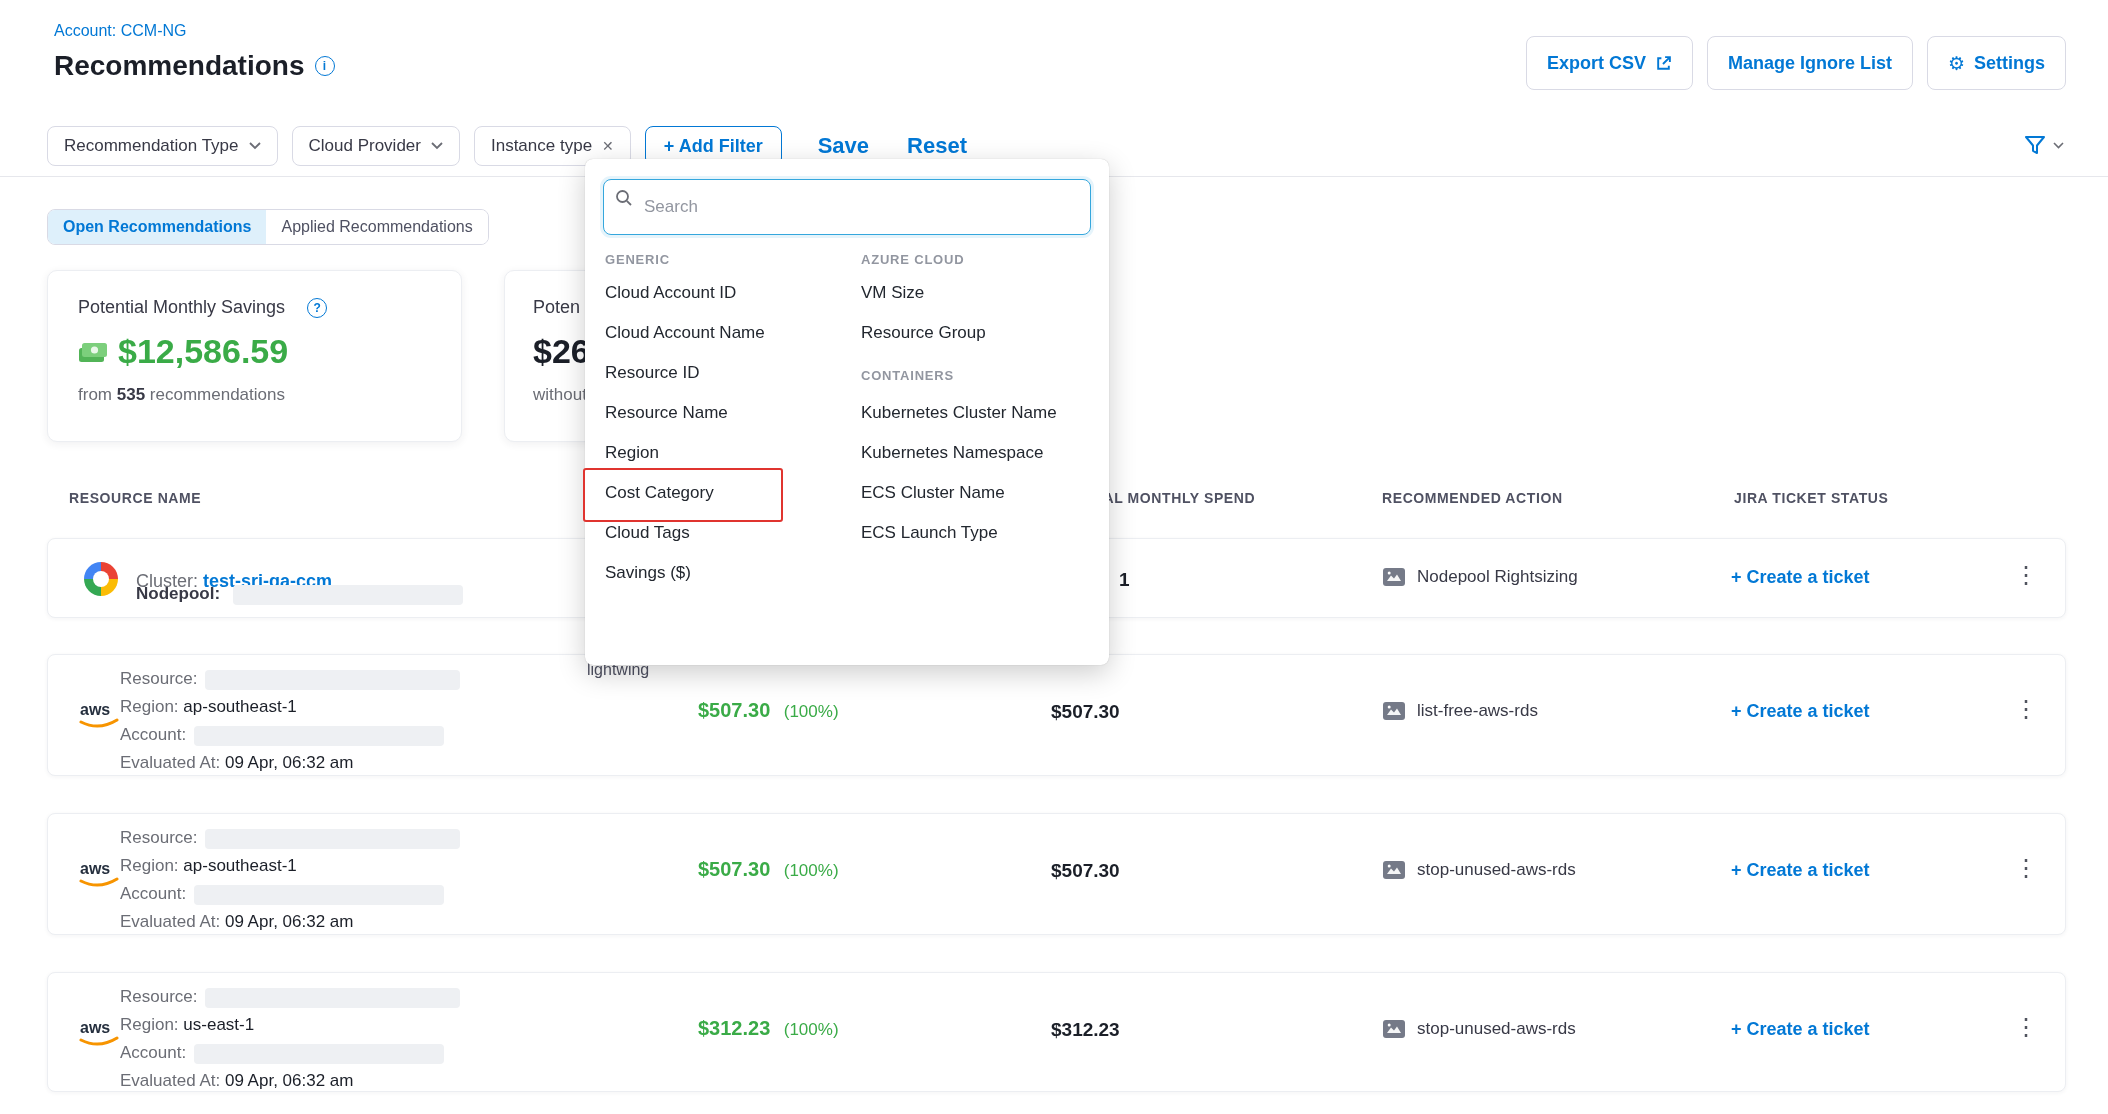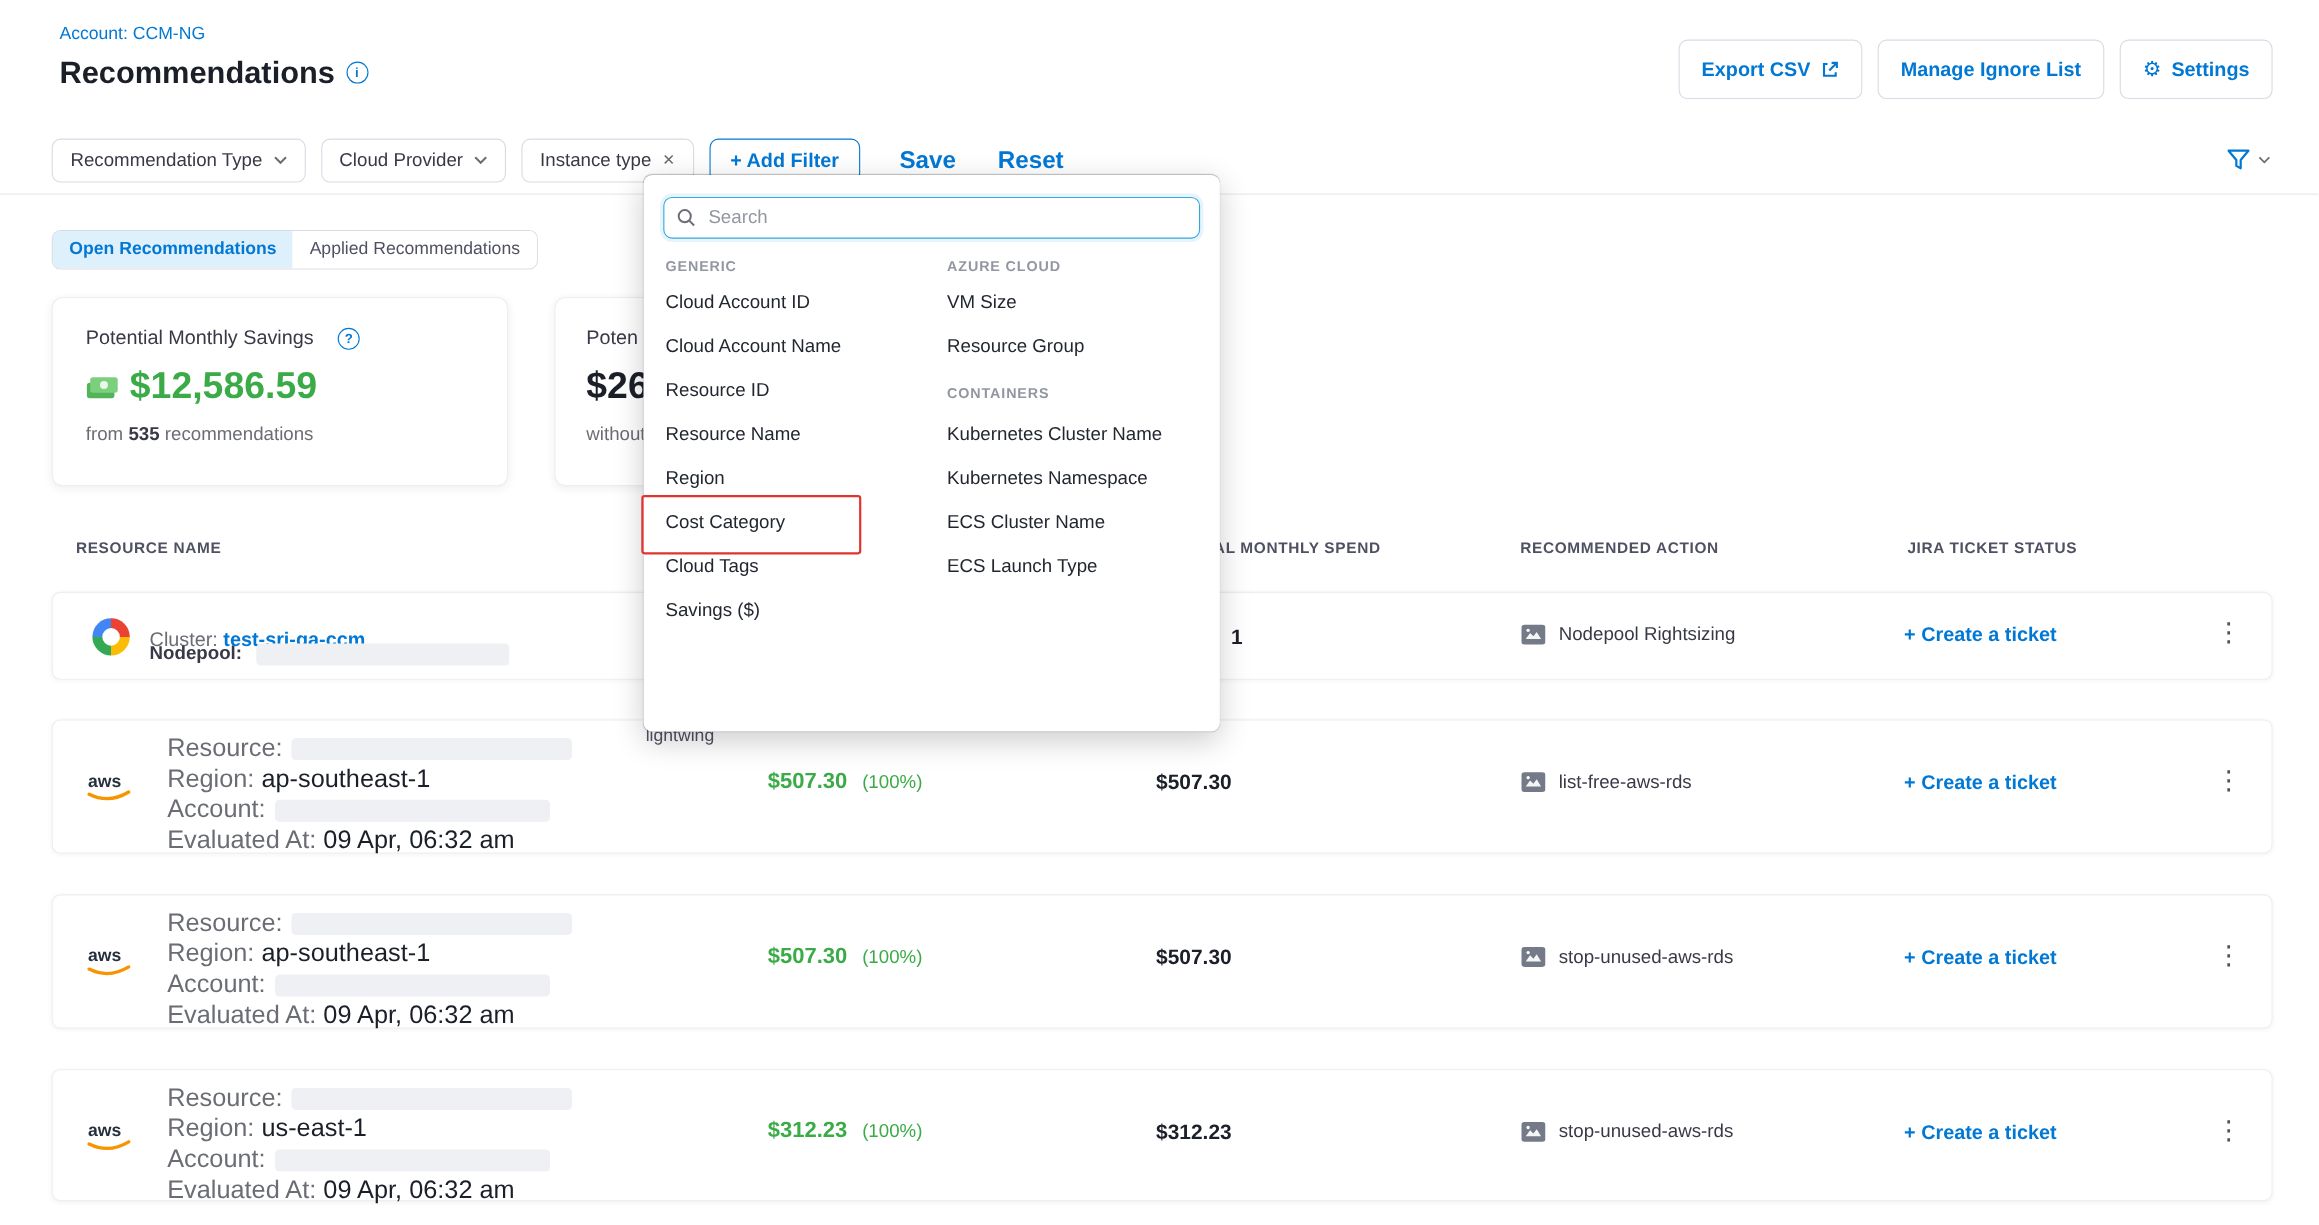--- a/index.html
+++ b/index.html
@@ -64,37 +64,37 @@
   .lbl{color:var(--gray);} .val{color:var(--dark);}
   .blur{display:inline-block;height:20px;background:#eef0f3;border-radius:4px;vertical-align:middle;margin-left:8px;}
   .w255{width:255px;} .w250{width:250px;} .w230{width:230px;}
   .gcp{position:absolute;left:36px;top:23px;width:34px;height:34px;border-radius:50%;
     background:conic-gradient(#ea4335 0 90deg,#fbbc05 90deg 180deg,#34a853 180deg 270deg,#4285f4 270deg 360deg);}
   .gcp::after{content:"";position:absolute;inset:9px;background:#fff;border-radius:50%;}
   .aws-logo{position:absolute;left:28px;top:44px;}
   .r1-line1{position:absolute;left:88px;top:32px;font-size:18px;}
   .r1-line1 a{color:var(--blue);font-weight:600;text-decoration:none;cursor:pointer;}
   .r1-line2{position:absolute;left:88px;top:45px;font-size:17px;color:#383946;font-weight:600;}
-  .labels{position:absolute;left:104px;top:10px;font-size:23px;line-height:28px;}
+  .labels{position:absolute;left:72px;top:10px;font-size:17px;line-height:28px;}
   .col-savings{position:absolute;left:650px;top:44px;white-space:nowrap;}
   .savings-amt{font-size:20px;font-weight:bold;color:var(--green);}
   .savings-pct{font-size:17px;color:var(--green);margin-left:9px;}
   .col-spend{position:absolute;left:1003px;top:46px;font-size:19px;font-weight:bold;color:var(--dark);}
   .spend-frag{position:absolute;left:1071px;top:30px;font-size:19px;font-weight:bold;color:var(--dark);}
   .col-action{position:absolute;left:1335px;display:flex;align-items:center;gap:12px;font-size:17px;color:#383946;}
   .col-jira{position:absolute;left:1683px;font-size:18px;font-weight:bold;color:var(--blue);cursor:pointer;white-space:nowrap;}
   .col-dots{position:absolute;left:1966px;font-size:24px;color:#50545e;cursor:pointer;line-height:1;
     font-family:"DejaVu Sans", sans-serif;}
   .frag{position:absolute;left:587px;top:661px;font-size:16px;color:#4f5162;z-index:20;}
 
   
   .dropdown{position:absolute;left:585px;top:159px;width:524px;height:506px;background:#fff;border-radius:8px;
     box-shadow:0 8px 28px rgba(0,0,0,.20), 0 0 1px rgba(0,0,0,.25);z-index:60;}
   .search-wrap{position:relative;margin:20px 18px 8px 18px;}
-  .search-wrap input{width:100%;height:38px;border:1.6px solid #35a7dd;border-radius:8px;padding:0 12px 0 40px;
+  .search-wrap input{width:100%;height:56px;border:1.6px solid #35a7dd;border-radius:8px;padding:0 12px 0 40px;
     font-family:inherit;font-size:17px;color:var(--dark);outline:none;box-shadow:0 0 0 3px rgba(53,167,221,.12);}
   .search-wrap input::placeholder{color:#9296a0;}
   .search-icon{position:absolute;left:11px;top:9px;}
   .dd-cols{display:flex;padding:0 18px;}
   .dd-col1{width:256px;} .dd-col2{flex:1;}
   .dd-header{height:30px;line-height:34px;font-size:13px;font-weight:bold;color:#9296a0;letter-spacing:.8px;padding-left:2px;}
   .dd-header.mid{height:40px;line-height:46px;}
   .dd-item{height:40px;line-height:40px;font-size:17px;color:#22272f;padding-left:2px;cursor:pointer;white-space:nowrap;}
   .dd-item.hl{position:relative;}
   .dd-item.hl::before{content:"";position:absolute;left:-20px;top:-5px;width:196px;height:50px;

